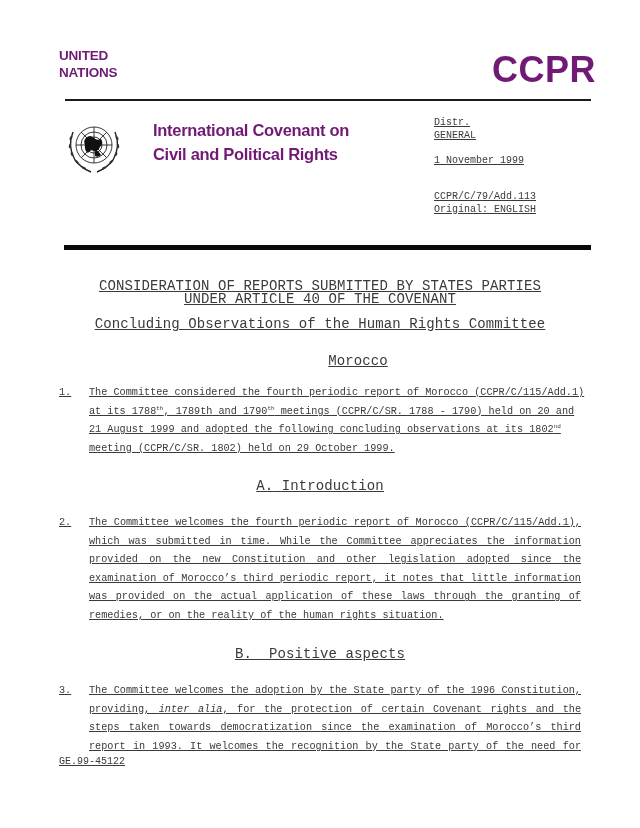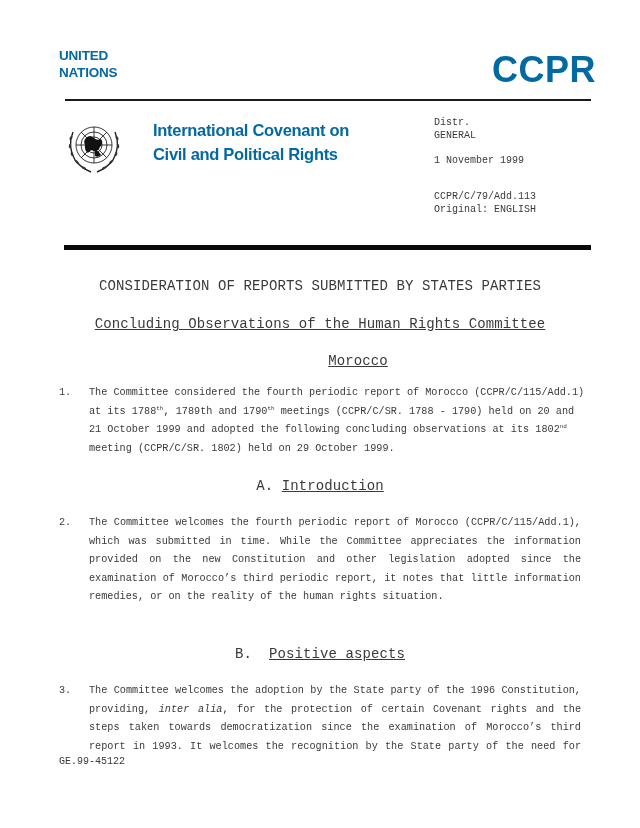--- a/index.html
+++ b/index.html
@@ -1,19 +1,19 @@
 <!DOCTYPE html>
 <html><head>
 <meta charset="utf-8">
 <style>
   html, body { margin: 0; padding: 0; background: #ffffff; }
   body { width: 640px; height: 828px; position: relative; overflow: hidden; color: #2a2a2a; }
   .abs { position: absolute; }
-  .sans { font-family: "Liberation Sans", "DejaVu Sans", sans-serif; font-weight: bold; color: #0369a1; }
-  .mono { font-family: "Liberation Mono", "DejaVu Sans Mono", monospace; color: #3a3a3a; }
+  .sans { font-family: "Liberation Sans", "DejaVu Sans", sans-serif; font-weight: bold; color: #701a75; }
+  .mono { font-family: "Liberation Mono", "DejaVu Sans Mono", monospace; color: #3a3a3a; text-decoration: underline; }
   #un-title { left: 59px; top: 47px; font-size: 13.5px; line-height: 17px; letter-spacing: -0.2px; }
   #ccpr { right: 44px; top: 50px; font-size: 36px; line-height: 40px; letter-spacing: 0.5px; }
   #rule-top { left: 65px; top: 99px; width: 526px; height: 2px; background: #1a1a1a; }
   #logo { left: 64px; top: 118px; width: 60px; height: 58px; }
   #covenant { left: 153px; top: 118px; font-size: 16.5px; line-height: 24px; width: 220px; letter-spacing: -0.3px; }
   #meta { left: 434px; top: 116px; font-size: 10px; line-height: 13px; }
   #meta div { white-space: pre; }
   #rule-thick { left: 64px; top: 245px; width: 527px; height: 5px; background: #0a0a0a; }
   .center { left: 0; width: 640px; text-align: center; }
   .hd { font-size: 14px; line-height: 12.5px; letter-spacing: 0.1px; }
@@ -77,42 +77,44 @@
   <div>1 November 1999</div>
   <div style="height:23px"></div>
   <div>CCPR/C/79/Add.113</div>
   <div>Original: ENGLISH</div>
 </div>
 
 <div id="rule-thick" class="abs"></div>
 
 <div class="abs center mono hd" style="top:280px;">
   <div>CONSIDERATION OF REPORTS SUBMITTED BY STATES PARTIES</div>
+  <div>UNDER ARTICLE 40 OF THE COVENANT</div>
 </div>
 <div class="abs center mono hd ul" style="top:318px;">Concluding Observations of the Human Rights Committee</div>
 <div class="abs center mono hd ul" style="top:355px;padding-left:38px;">Morocco</div>
 
 <div class="abs mono para pnum" style="top:384px;">1.</div>
 <div class="abs mono para ptext" style="top:384px;">
   <div>The Committee considered the fourth periodic report of Morocco (CCPR/C/115/Add.1)</div>
   <div><span>at its 1788</span><sup>th</sup><span>, 1789th and 1790</span><sup>th</sup><span> meetings (CCPR/C/SR. 1788 - 1790) held on 20 and</span></div>
-  <div><span>21 October 1999 and adopted the following concluding observations at its 1802</span><sup>nd</sup></div>
+  <div><span>21 August 1999 and adopted the following concluding observations at its 1802</span><sup>nd</sup></div>
   <div>meeting (CCPR/C/SR. 1802) held on 29 October 1999.</div>
 </div>
 
 <div class="abs center mono hd" style="top:480px;">
   <span>A.</span>&nbsp;<span class="ul">Introduction</span>
 </div>
 
 <div class="abs mono para pnum" style="top:514px;">2.</div>
 <div class="abs mono para ptext" style="top:514px;">
   <div class="justify-line">The Committee welcomes the fourth periodic report of Morocco (CCPR/C/115/Add.1),</div>
   <div class="justify-line">which was submitted in time. While the Committee appreciates the information</div>
   <div class="justify-line">provided on the new Constitution and other legislation adopted since the</div>
   <div class="justify-line">examination of Morocco’s third periodic report, it notes that little information</div>
+  <div class="justify-line">was provided on the actual application of these laws through the granting of</div>
   <div>remedies, or on the reality of the human rights situation.</div>
 </div>
 
 <div class="abs center mono hd" style="top:648px;">
   <span>B.</span>&nbsp;&nbsp;<span class="ul">Positive aspects</span>
 </div>
 
 <div class="abs mono para pnum" style="top:682px;">3.</div>
 <div class="abs mono para ptext" style="top:682px;">
   <div class="justify-line">The Committee welcomes the adoption by the State party of the 1996 Constitution,</div>

